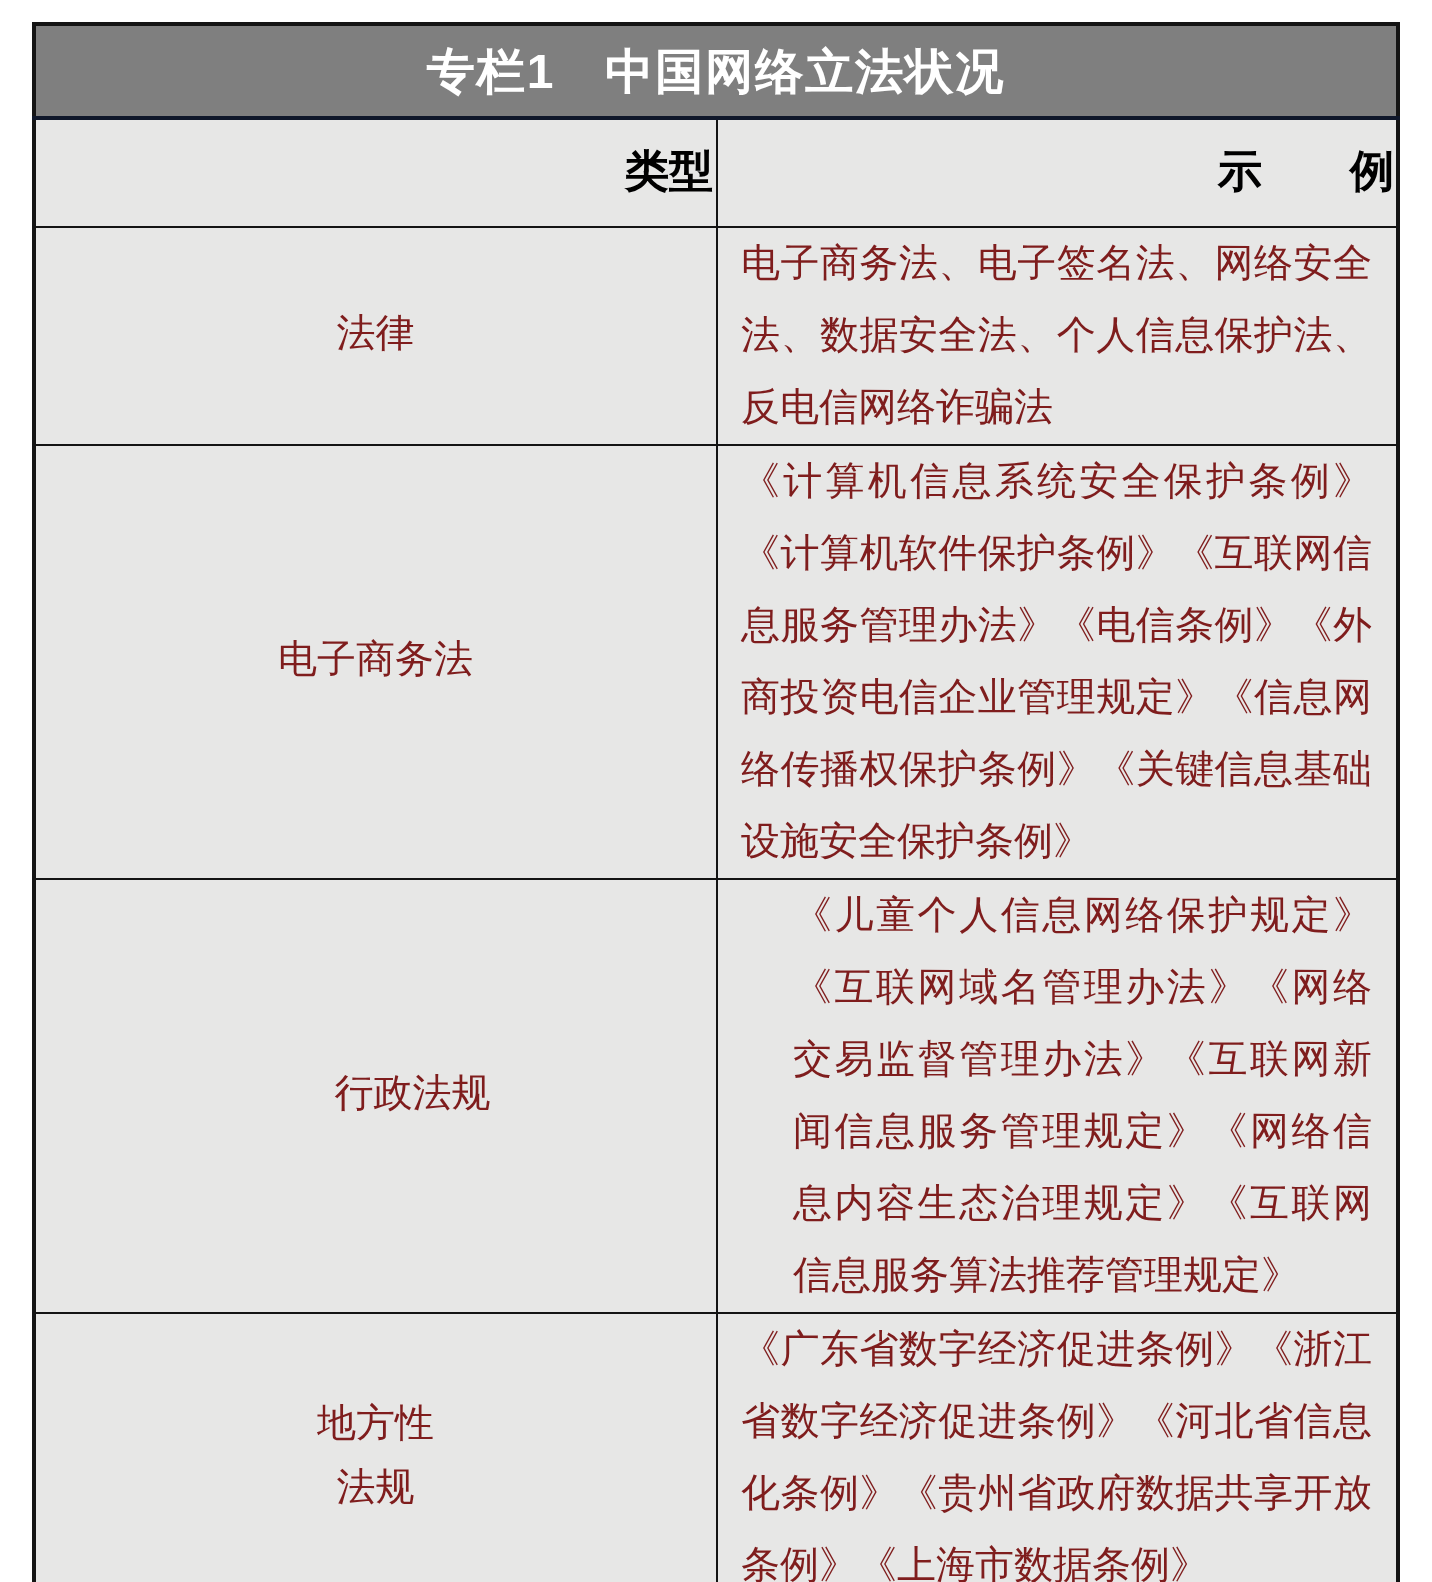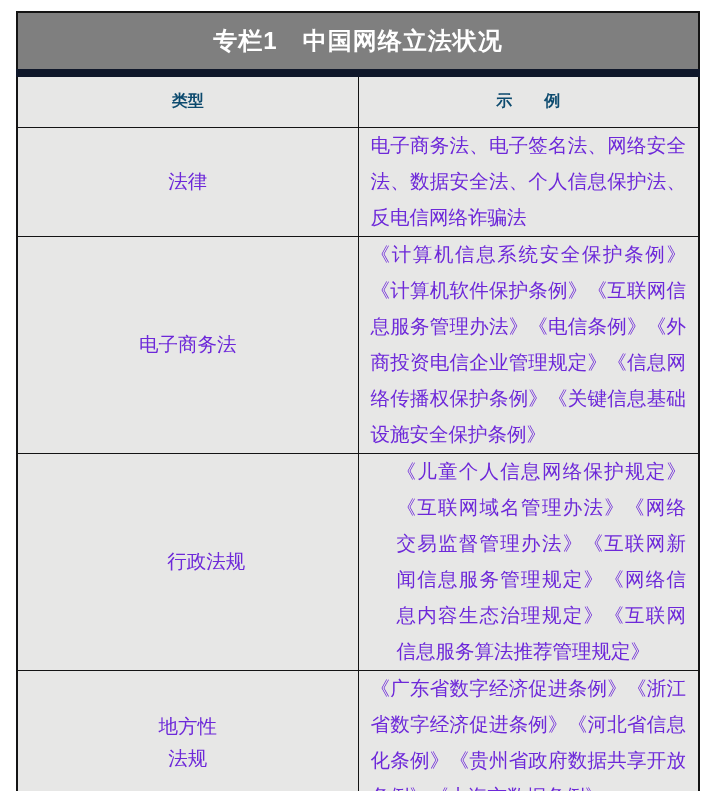--- a/index.html
+++ b/index.html
@@ -16,52 +16,52 @@
     top: 11px;
     width: 684px;
     border-collapse: collapse;
     table-layout: fixed;
     background: #e7e7e6;
   }
   .doc-table td, .doc-table th {
     border: 1px solid #141414;
     box-sizing: border-box;
     vertical-align: middle;
-    color: #6d28d9;
+    color: #7f1d1d;
   }
   
   .doc-table { border: 2px solid #141414; }
 
   .title-row td {
-    height: 61px;
+    height: 47px;
     background: #7f7f7f;
     color: #ffffff;
     text-align: center;
     font-weight: bold;
     font-size: 24px;
     letter-spacing: 1px;
-    border-bottom: 8px solid #0f172a;
+    border-bottom: 2px solid #0f172a;
     font-family: "Liberation Sans", sans-serif;
   }
   .header-row td {
     height: 54px;
-    text-align: center;
+    text-align: right;
     font-weight: bold;
-    font-size: 16px;
-    color: #0c4a6e;
+    font-size: 22px;
+    color: #000000;
     font-family: "Liberation Sans", sans-serif;
   }
   .col-type { width: 107px; }
 
   .type-cell {
     text-align: center;
     font-size: 19.5px;
     line-height: 32px;
     white-space: pre-line;
-    font-family: Liberation Serif, serif;
+    font-family: Liberation Mono, monospace;
   }
   .example-cell {
     padding: 0 12px;
     font-size: 19.5px;
     line-height: 36px;
     text-align: justify;
     text-justify: inter-ideograph;
     font-family: "DejaVu Serif", "Liberation Serif", serif;
   }
   .row-law    td { height: 95px; }

